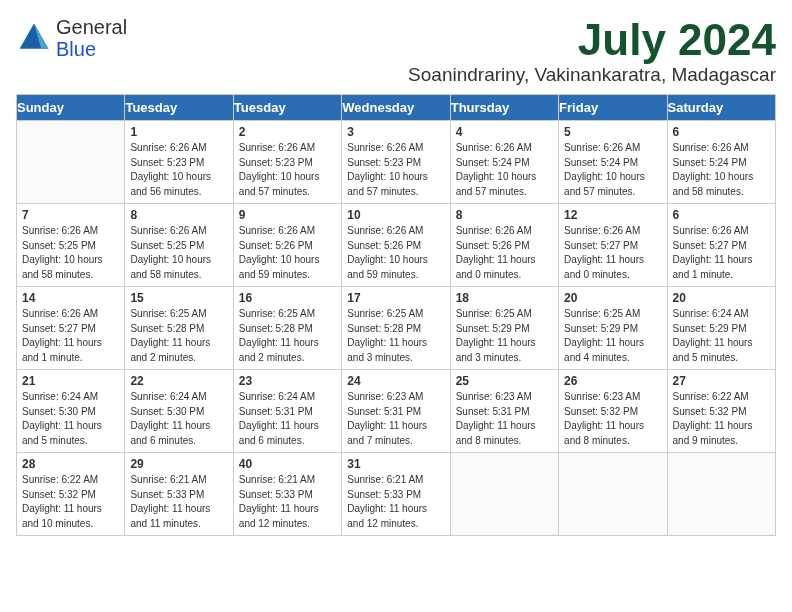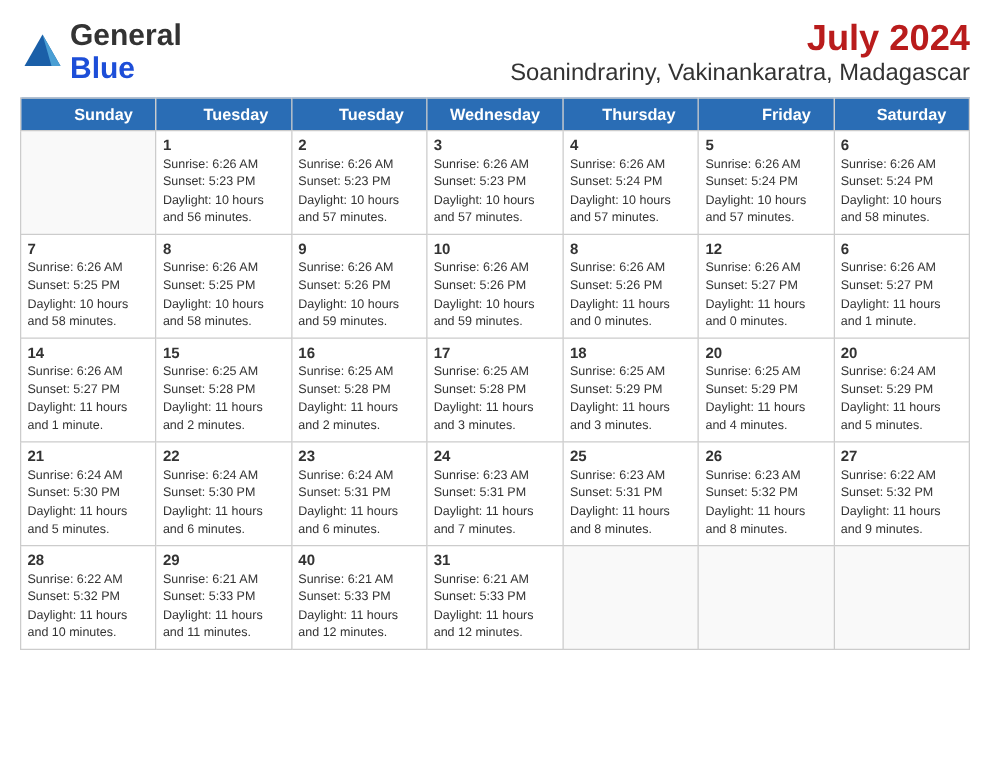--- a/index.html
+++ b/index.html
@@ -15,56 +15,56 @@
       justify-content: space-between;
       align-items: flex-start;
       margin-bottom: 4px;
     }
     .logo {
       display: flex;
       align-items: center;
       gap: 4px;
     }
     .logo-text {
-      font-size: 24px;
-      font-weight: bold;
+      font-size: 20px;
+      font-weight: normal;
       color: #333;
       line-height: 1.1;
     }
     .logo-text .blue { color: #1d4ed8; }
     .logo-icon {
       width: 36px;
       height: 36px;
     }
     .title-block {
       text-align: right;
     }
     .month-title {
-      font-size: 29px;
+      font-size: 44px;
       font-weight: bold;
-      color: #b91c1c;
+      color: #14532d;
       line-height: 1.1;
     }
     .subtitle {
       font-size: 19px;
       color: #333;
       font-weight: normal;
     }
     table {
       width: 100%;
       border-collapse: collapse;
       margin-top: 8px;
     }
     th {
       background-color: #2a6db5;
       color: #fff;
       font-size: 13px;
       font-weight: bold;
-      text-align: right;
-      padding: 5px 18px;
+      text-align: left;
+      padding: 5px 0;
       border: 1px solid #ccc;
     }
     td {
       border: 1px solid #ccc;
       vertical-align: top;
       padding: 4px 5px;
       font-size: 10.5px;
       color: #333;
       height: 80px;
       width: calc(100% / 7);

